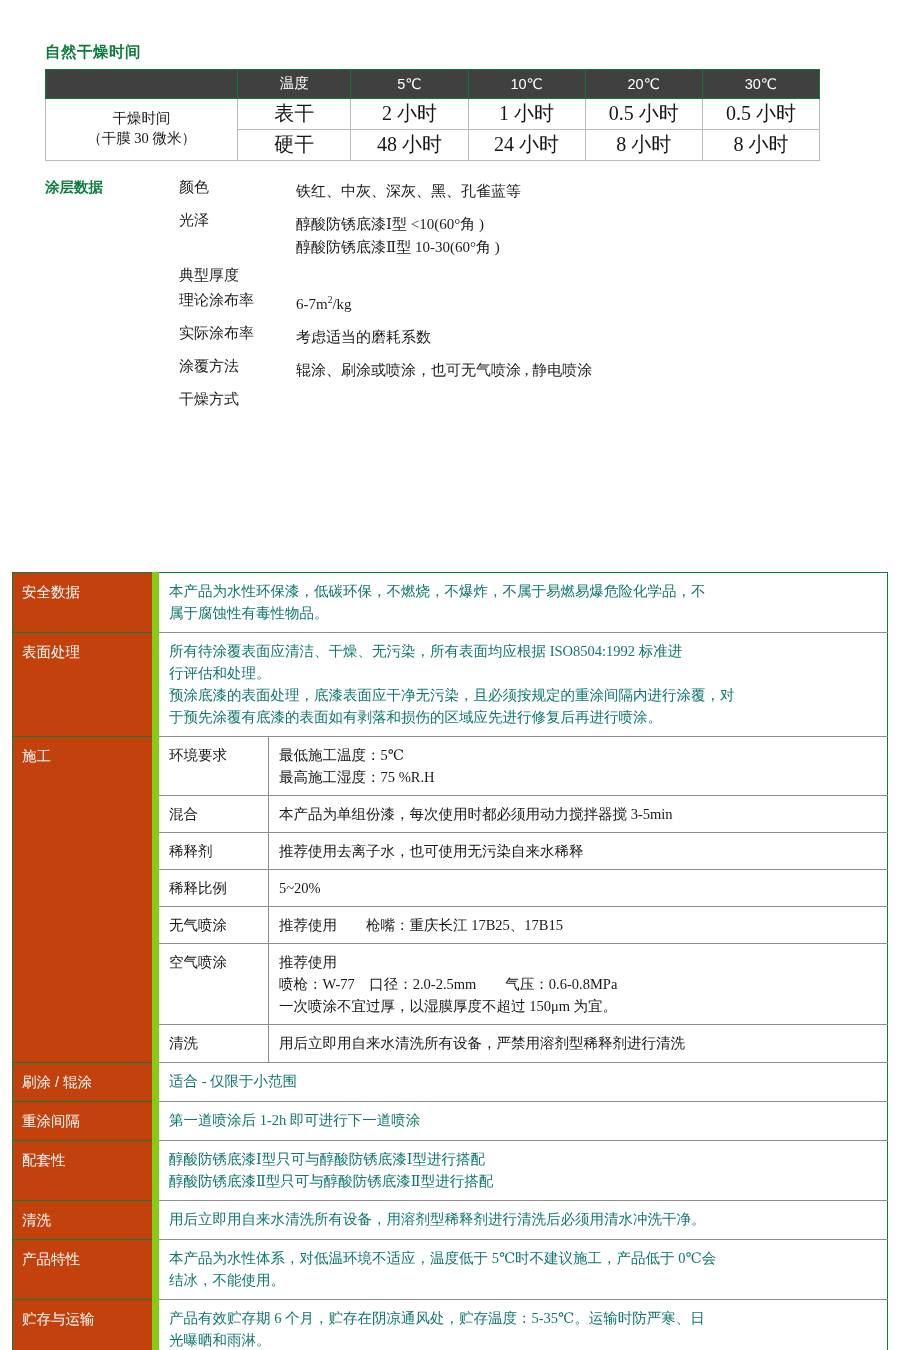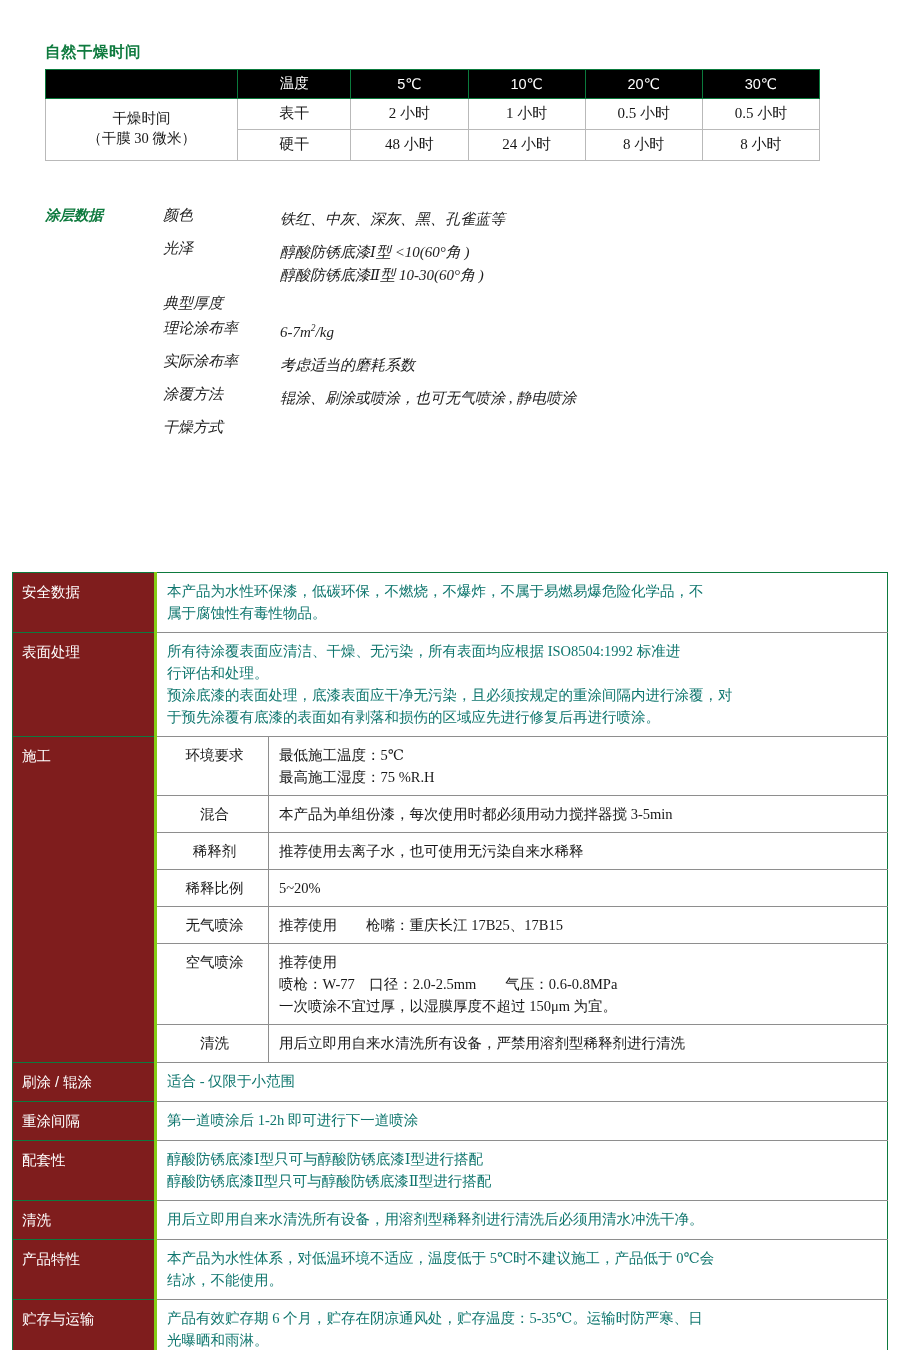--- a/index.html
+++ b/index.html
@@ -29,60 +29,61 @@
   table.dry {
     margin: 9px 0 0 45px;
     width: 775px;
     border-collapse: collapse;
     border: 1px solid #0d7a3e;
     table-layout: fixed;
   }
   table.dry td {
     border: 1px solid #b9b9b9;
     text-align: center;
-    font-size: 15px;
+    font-size: 20px;
     height: 31px;
     padding: 1px 2px;
     color: #161616;
   }
   table.dry tr.hdr td {
-    background: #000000;
+    background: #404040;
     color: #ffffff;
     border: 1px solid #0a7a3c;
     height: 29px;
     font-size: 14.5px;
     font-family: "Liberation Sans", "DejaVu Sans", sans-serif;
     font-weight: normal;
   }
   table.dry td.rowlabel {
     line-height: 1.35;
     font-size: 14.5px;
   }
   .colA { width: 192px; }
   .colB { width: 113px; }
   .colC { width: 117px; }
 
   
-  .sec2 { position: absolute; left: 0; top: 208px; width: 844px; font-style: italic; }
+  .sec2 { position: absolute; left: 0; top: 180px; width: 844px; }
   .cd-row { display: flex; align-items: flex-start; }
   .cd-head {
     width: 118px;
     padding-left: 45px;
     font-family: "Liberation Sans", "DejaVu Sans", sans-serif;
     font-weight: bold;
     font-size: 14.5px;
     color: #0e7a3e;
     flex: 0 0 163px;
     line-height: 1;
   }
   .cd-label {
     flex: 0 0 117px;
     font-size: 15px;
     color: #1c1c1c;
     line-height: 1;
+    margin-left: 16px;
   }
   .cd-value {
     flex: 1 1 auto;
     font-size: 15px;
     color: #1c1c1c;
     line-height: 1.52;
     padding-right: 30px;
   }
   .cd-block { margin-bottom: 10px; }
   .cd-line { white-space: nowrap; }
@@ -96,43 +97,42 @@
     border: 1px solid #0d7a3e;
     table-layout: fixed;
   }
   table.spec td {
     vertical-align: top;
     font-size: 14.5px;
     line-height: 1.52;
   }
   td.lab {
     width: 143px;
-    background: #7f1d1d;
+    background: #c2410c;
     color: #ffffff;
     font-family: "Liberation Sans", "DejaVu Sans", sans-serif;
     font-size: 14px;
     font-weight: normal;
     padding: 8px 0 8px 9px;
     border-bottom: 1px solid #0d7a3e;
-    border-right: 3px solid #84cc16;
+    border-right: 7px solid #84cc16;
     line-height: 1.4;
     white-space: nowrap;
   }
   td.val {
     padding: 7px 12px 8px 10px;
     border-bottom: 1px solid #8e8e8e;
     color: #0f766e;
   }
   td.sublab {
     width: 113px;
     padding: 7px 6px 7px 10px;
     border-bottom: 1px solid #8e8e8e;
     border-right: 1px solid #8e8e8e;
     color: #181818;
-    text-align: center;
   }
   td.subval {
     padding: 7px 12px 7px 10px;
     border-bottom: 1px solid #8e8e8e;
     color: #181818;
   }
   .ln { display: block; }
 </style>
 </head>
 <body>

